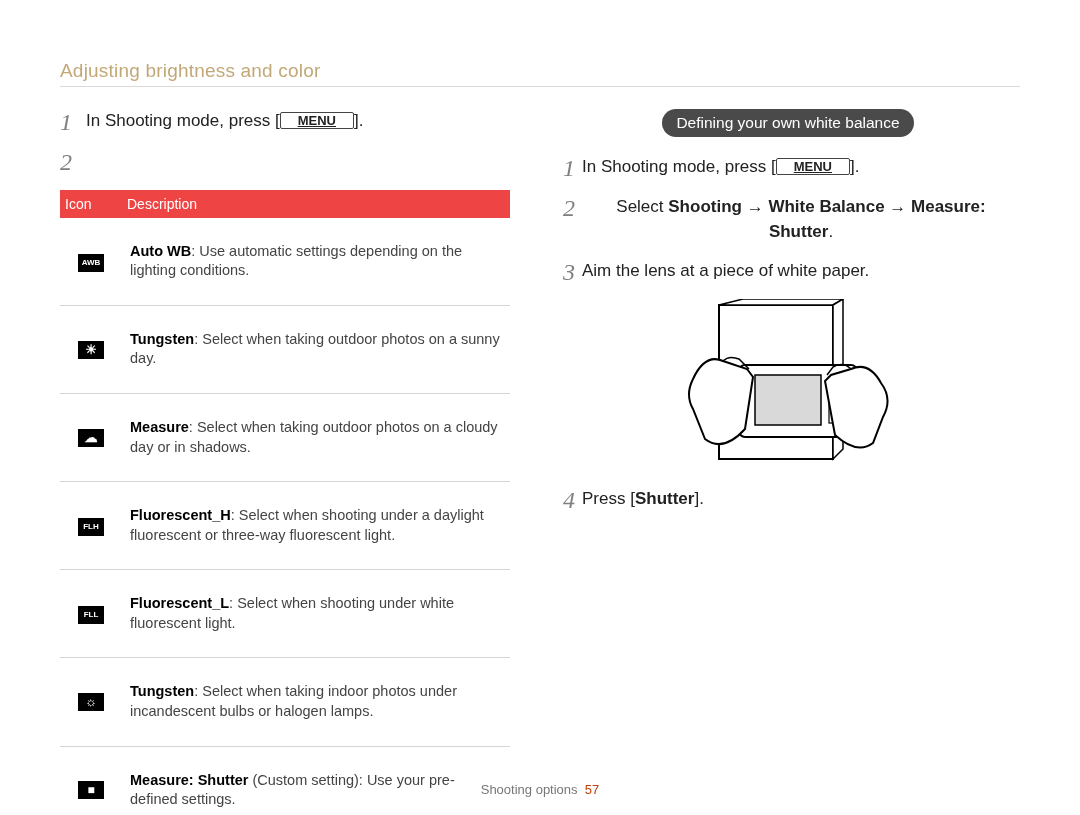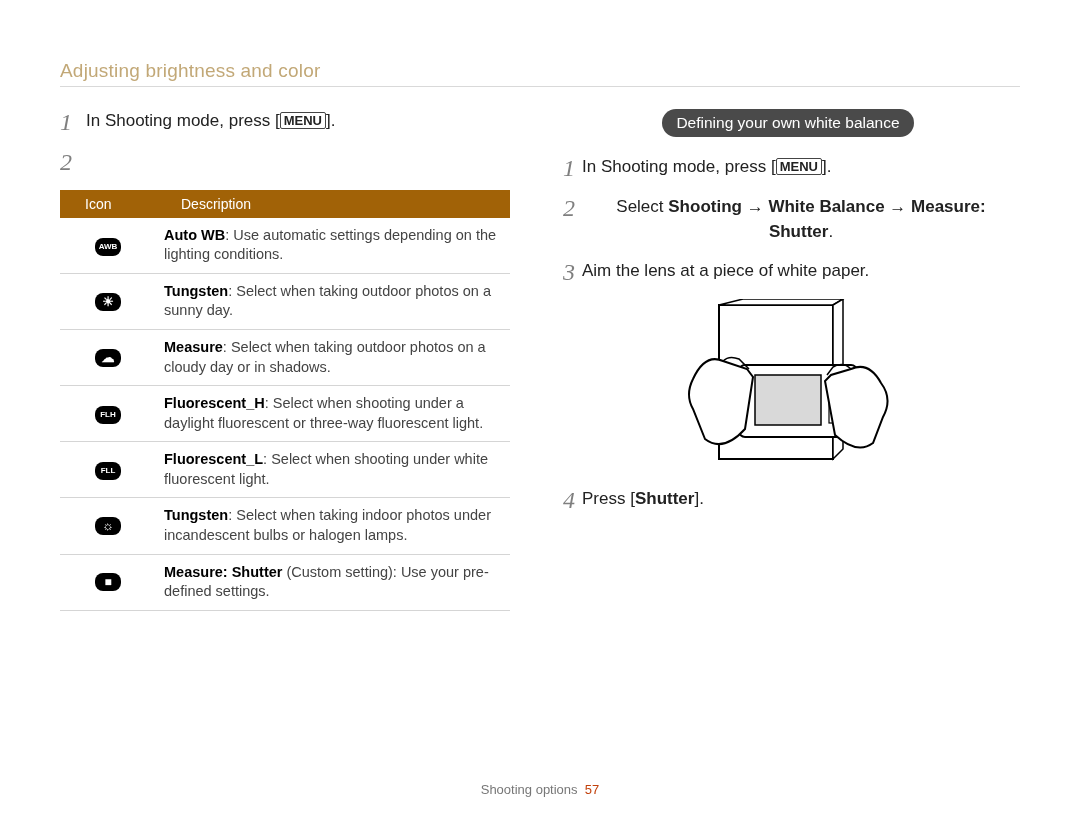--- a/index.html
+++ b/index.html
@@ -57,47 +57,48 @@
     flex-shrink: 0;
     line-height: 1.1;
   }
   .step-text {
     line-height: 1.45;
   }
   .step-text .menu-btn {
     font-weight: bold;
     border: 1px solid #444;
     border-radius: 2px;
-    padding: 0 3px;
+    padding: 0 17px;
     font-size: 13px;
     vertical-align: 1px;
+    text-decoration: underline;
   }
   .step-text b {
     font-weight: bold;
   }
 
   
   table.icons {
     width: 100%;
     border-collapse: collapse;
     font-size: 14.5px;
     margin-top: 6px;
   }
   table.icons thead td {
-    background: #a16207;
+    background: #ef4444;
     color: #fff;
-    padding: 6px 25px;
+    padding: 6px 5px;
     font-size: 14px;
   }
   table.icons thead td:first-child {
     width: 46px;
   }
   table.icons tbody td {
     border-bottom: 1px solid #d5d5d5;
-    padding: 8px 8px;
+    padding: 24px 8px;
     vertical-align: middle;
     color: #444;
     line-height: 1.35;
   }
   table.icons tbody td.icon-cell {
     text-align: center;
     vertical-align: middle;
     width: 46px;
   }
   table.icons tbody td b {
@@ -105,21 +106,21 @@
   }
   .wb-icon {
     display: inline-block;
     width: 26px;
     height: 18px;
     background: #000;
     color: #fff;
     font-size: 8px;
     line-height: 18px;
     text-align: center;
-    border-radius: 8px;
+    border-radius: 0;
     font-weight: bold;
   }
 
   
   .badge {
     display: inline-block;
     background: #4a4a4a;
     color: #fff;
     font-size: 15.5px;
     padding: 5px 14px;

